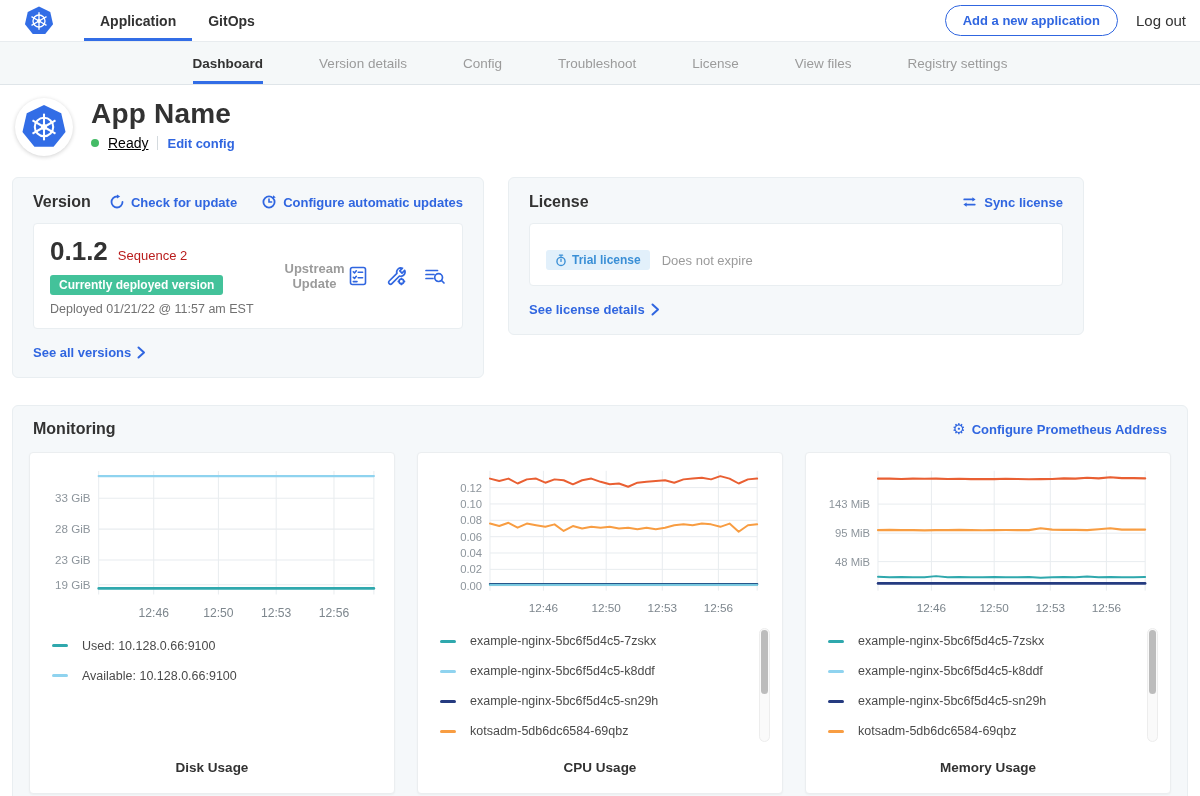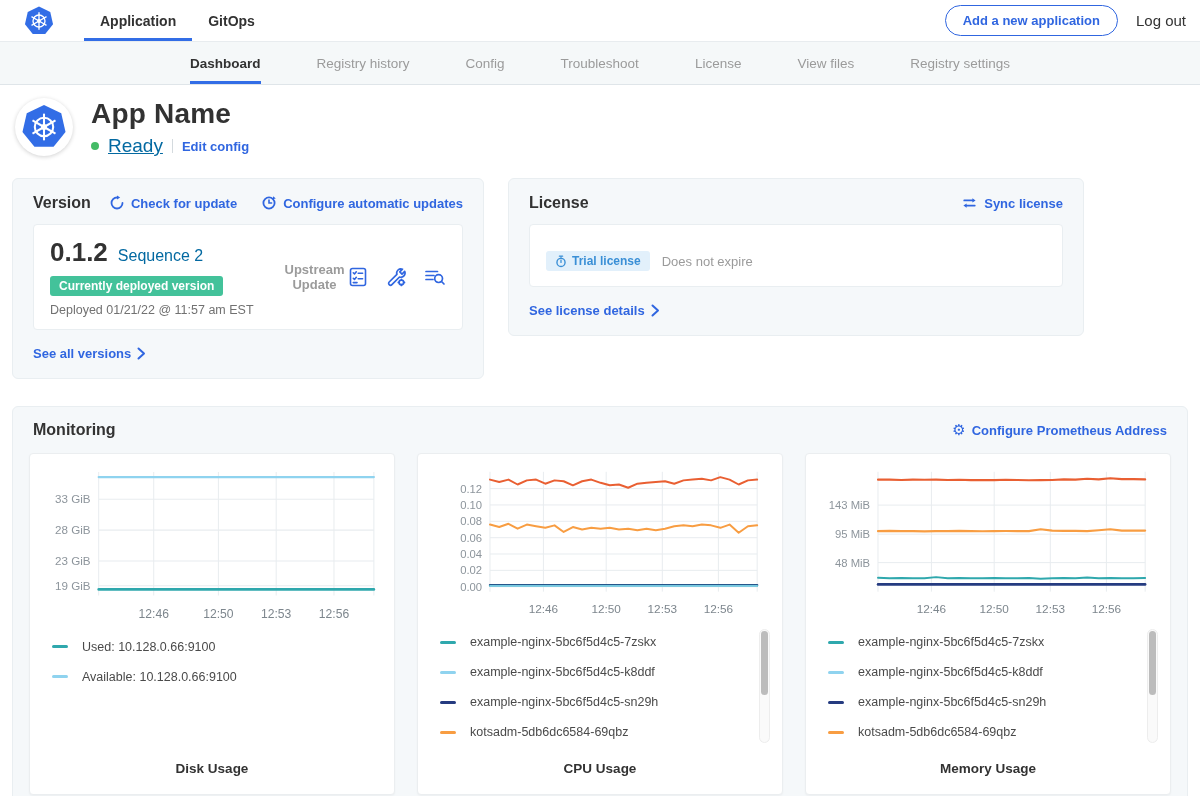--- a/index.html
+++ b/index.html
@@ -28,39 +28,39 @@
     border-bottom:3px solid transparent; border-top:3px solid transparent; cursor:pointer; }
   .subnav-tab.active { color:#323232; font-weight:700; border-bottom-color:#326de6; }
 
   
   .app-header { display:flex; padding:13px 0 13px 15px; gap:18px; }
   .app-big-icon { width:58px; height:58px; border-radius:50%; background:#fff;
     box-shadow:0 1px 4px rgba(0,0,0,.18); display:flex; align-items:center; justify-content:center; }
   .app-title { font-size:28px; font-weight:700; letter-spacing:.2px; }
   .app-status-row { display:flex; align-items:center; gap:9px; margin-top:5px; }
   .status-dot { width:8px; height:8px; border-radius:50%; background:#44bb66; }
-  .status-text { font-size:19px; color:#0369a1;text-decoration:underline; }
+  .status-text { font-size:14px; color:#000000;text-decoration:underline; }
   .vdivider { width:1px; height:14px; background:#d4dade; }
   .link { color:#3066e0; font-weight:700; font-size:13px; cursor:pointer;
     display:inline-flex; align-items:center; gap:6px; }
 
   
   .cards-row { display:flex; gap:24px; padding:8px 12px 0; align-items:flex-start; }
   .panel { background:#f5f8fa; border:1px solid #e9eef1; border-radius:6px; }
   .big-card { width:472px; padding:15px 20px 16px; }
   .card-head { display:flex; align-items:center; }
   .card-title { font-size:16px; font-weight:700; }
   .card-head .head-links { margin-left:auto; display:flex; gap:24px; }
   .inner-card { background:#fff; border:1px solid #e9eef1; border-radius:4px;
     margin-top:12px; padding:12px 16px; }
   .version-inner { display:flex; align-items:center; min-height:86px; }
   .ver-left { min-width:232px; }
   .ver-line1 { display:flex; align-items:baseline; gap:10px; }
   .ver-number { font-size:26px; font-weight:700; }
-  .ver-seq { font-size:16px; color:#0369a1; }
+  .ver-seq { font-size:13px; color:#b91c1c; }
   .deployed-badge { display:inline-block; margin-top:8px; background:#43c29a; color:#fff;
     font-size:12px; font-weight:700; padding:3px 9px; border-radius:3px; }
   .deployed-at { margin-top:7px; font-size:12.5px; color:#717171; }
   .ver-source { flex:1; text-align:center; font-size:13px; font-weight:700; color:#9b9b9b; }
   .ver-icons { display:flex; gap:16px; align-items:center; }
   .icon-btn { cursor:pointer; display:flex; }
   .see-link { margin-top:14px; }
 
   .license-inner { padding:14px 16px 15px; }
   .lic-row1 { display:flex; align-items:center; gap:12px; }
@@ -115,21 +115,21 @@
     <div class="topnav-tab">GitOps</div>
   </nav>
   <div class="topnav-right">
     <button class="pill-btn">Add a new application</button>
     <span class="logout">Log out</span>
   </div>
 </header>
 
 <nav class="subnav">
   <div class="subnav-tab active">Dashboard</div>
-  <div class="subnav-tab">Registry history</div>
+  <div class="subnav-tab">Version details</div>
   <div class="subnav-tab">Config</div>
   <div class="subnav-tab">Troubleshoot</div>
   <div class="subnav-tab">License</div>
   <div class="subnav-tab">View files</div>
   <div class="subnav-tab">Registry settings</div>
 </nav>
 
 <section class="app-header">
   <div class="app-big-icon">
     <svg width="46" height="46" viewBox="0 0 100 100">

